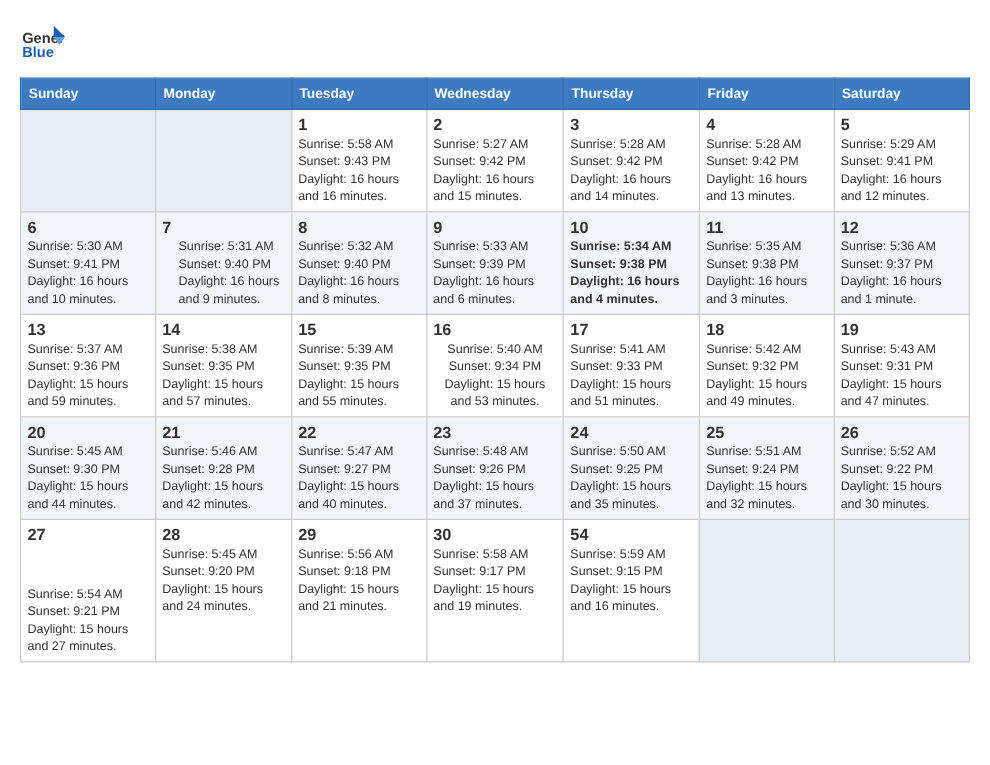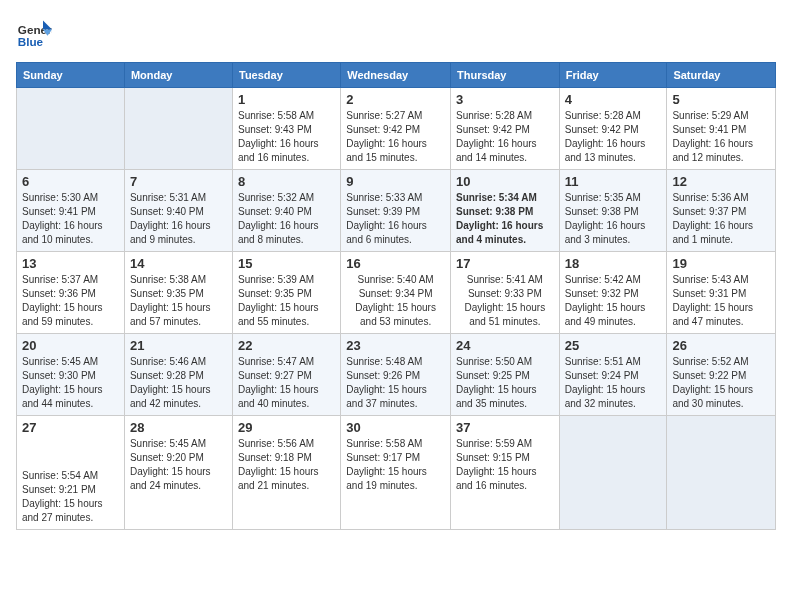--- a/index.html
+++ b/index.html
@@ -153,21 +153,21 @@
       </tr>
       <tr>
         <td>
           <div class="day-number">6</div>
           <div class="day-info" style="white-space: pre-line;">Sunrise: 5:30 AM
 Sunset: 9:41 PM
 Daylight: 16 hours and 10 minutes.</div>
         </td>
         <td>
           <div class="day-number">7</div>
-          <div class="day-info" style="white-space: pre-line;">Sunrise: 5:31 AM
+          <div class="day-info" style="white-space: pre-line; margin-left: 13px;">Sunrise: 5:31 AM
 Sunset: 9:40 PM
 Daylight: 16 hours and 9 minutes.</div>
         </td>
         <td>
           <div class="day-number">8</div>
           <div class="day-info" style="white-space: pre-line;">Sunrise: 5:32 AM
 Sunset: 9:40 PM
 Daylight: 16 hours and 8 minutes.</div>
         </td>
         <td>
@@ -215,21 +215,21 @@
 Daylight: 15 hours and 55 minutes.</div>
         </td>
         <td>
           <div class="day-number">16</div>
           <div class="day-info" style="white-space: pre-line; text-align: center;">Sunrise: 5:40 AM
 Sunset: 9:34 PM
 Daylight: 15 hours and 53 minutes.</div>
         </td>
         <td>
           <div class="day-number">17</div>
-          <div class="day-info" style="white-space: pre-line; text-align: center;">Sunrise: 5:41 AM
+          <div class="day-info" style="white-space: pre-line;">Sunrise: 5:41 AM
 Sunset: 9:33 PM
 Daylight: 15 hours and 51 minutes.</div>
         </td>
         <td>
           <div class="day-number">18</div>
           <div class="day-info" style="white-space: pre-line;">Sunrise: 5:42 AM
 Sunset: 9:32 PM
 Daylight: 15 hours and 49 minutes.</div>
         </td>
         <td>
@@ -302,21 +302,21 @@
 Sunset: 9:18 PM
 Daylight: 15 hours and 21 minutes.</div>
         </td>
         <td>
           <div class="day-number">30</div>
           <div class="day-info" style="white-space: pre-line;">Sunrise: 5:58 AM
 Sunset: 9:17 PM
 Daylight: 15 hours and 19 minutes.</div>
         </td>
         <td>
-          <div class="day-number">37</div>
+          <div class="day-number">54</div>
           <div class="day-info" style="white-space: pre-line;">Sunrise: 5:59 AM
 Sunset: 9:15 PM
 Daylight: 15 hours and 16 minutes.</div>
         </td>
         <td class="empty-cell"></td>
         <td class="empty-cell"></td>
       </tr>
     </tbody>
 </table>
 

